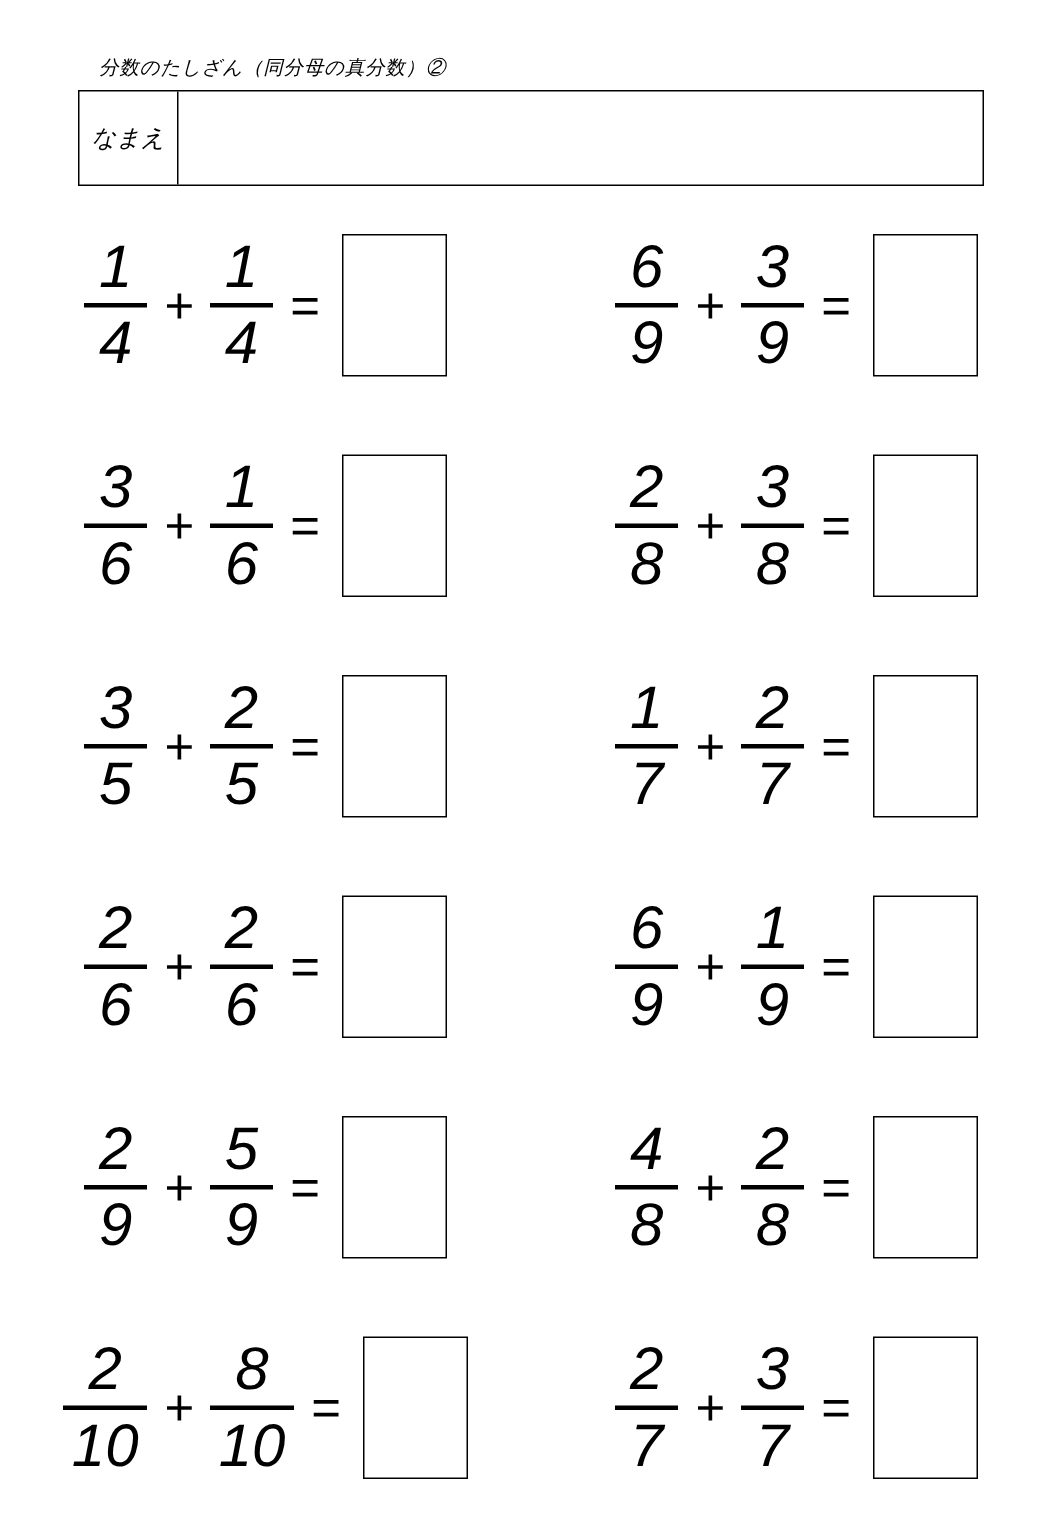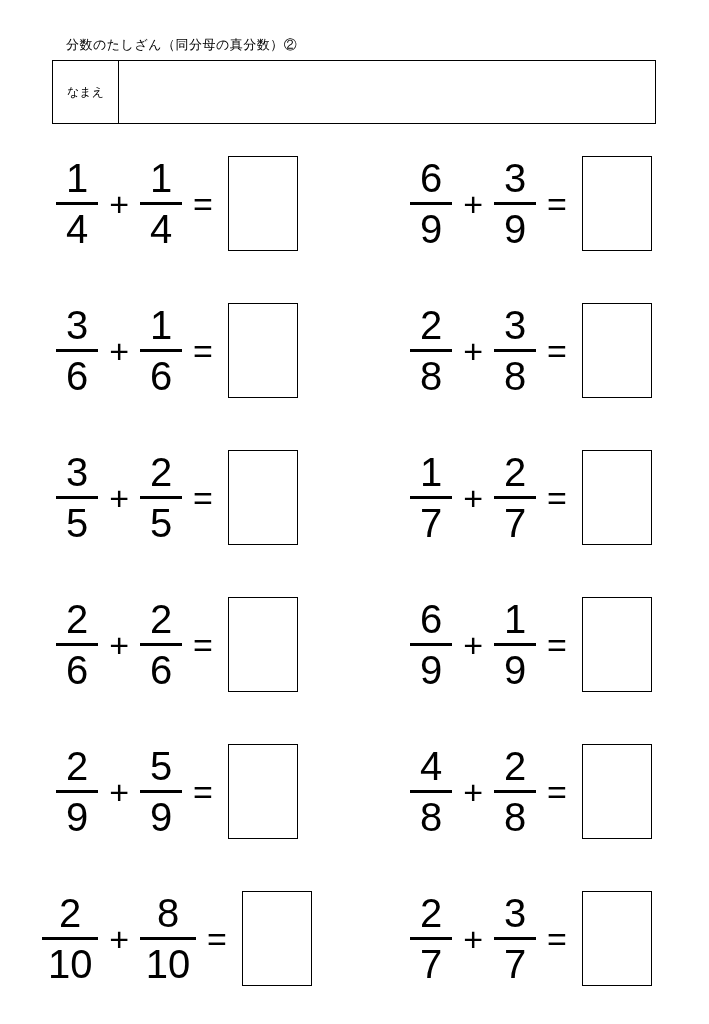--- a/index.html
+++ b/index.html
@@ -13,20 +13,21 @@
     font-family: "Liberation Sans", sans-serif;
     color: #000000;
     position: relative;
     overflow: hidden;
   }
   .sheet {
     position: absolute;
     left: 0; top: 0;
     width: 709px;
     height: 1011px;
+    font-style: italic;
   }
   .title {
     position: absolute;
     left: 66px;
     top: 36px;
     font-size: 13px;
     letter-spacing: 0.5px;
     white-space: nowrap;
   }
   .name-box {
@@ -43,21 +44,21 @@
     left: 0; top: 0;
     width: 66px;
     height: 100%;
     border-right: 1.5px solid #000;
     box-sizing: border-box;
     display: flex;
     align-items: center;
     justify-content: center;
   }
   .name-label {
-    font-size: 12px;
+    font-size: 16px;
   }
   .name-write-area {
     position: absolute;
     left: 66px; top: 0;
     right: 0; bottom: 0;
   }
 
   .problems {
     position: absolute;
     left: 0;

